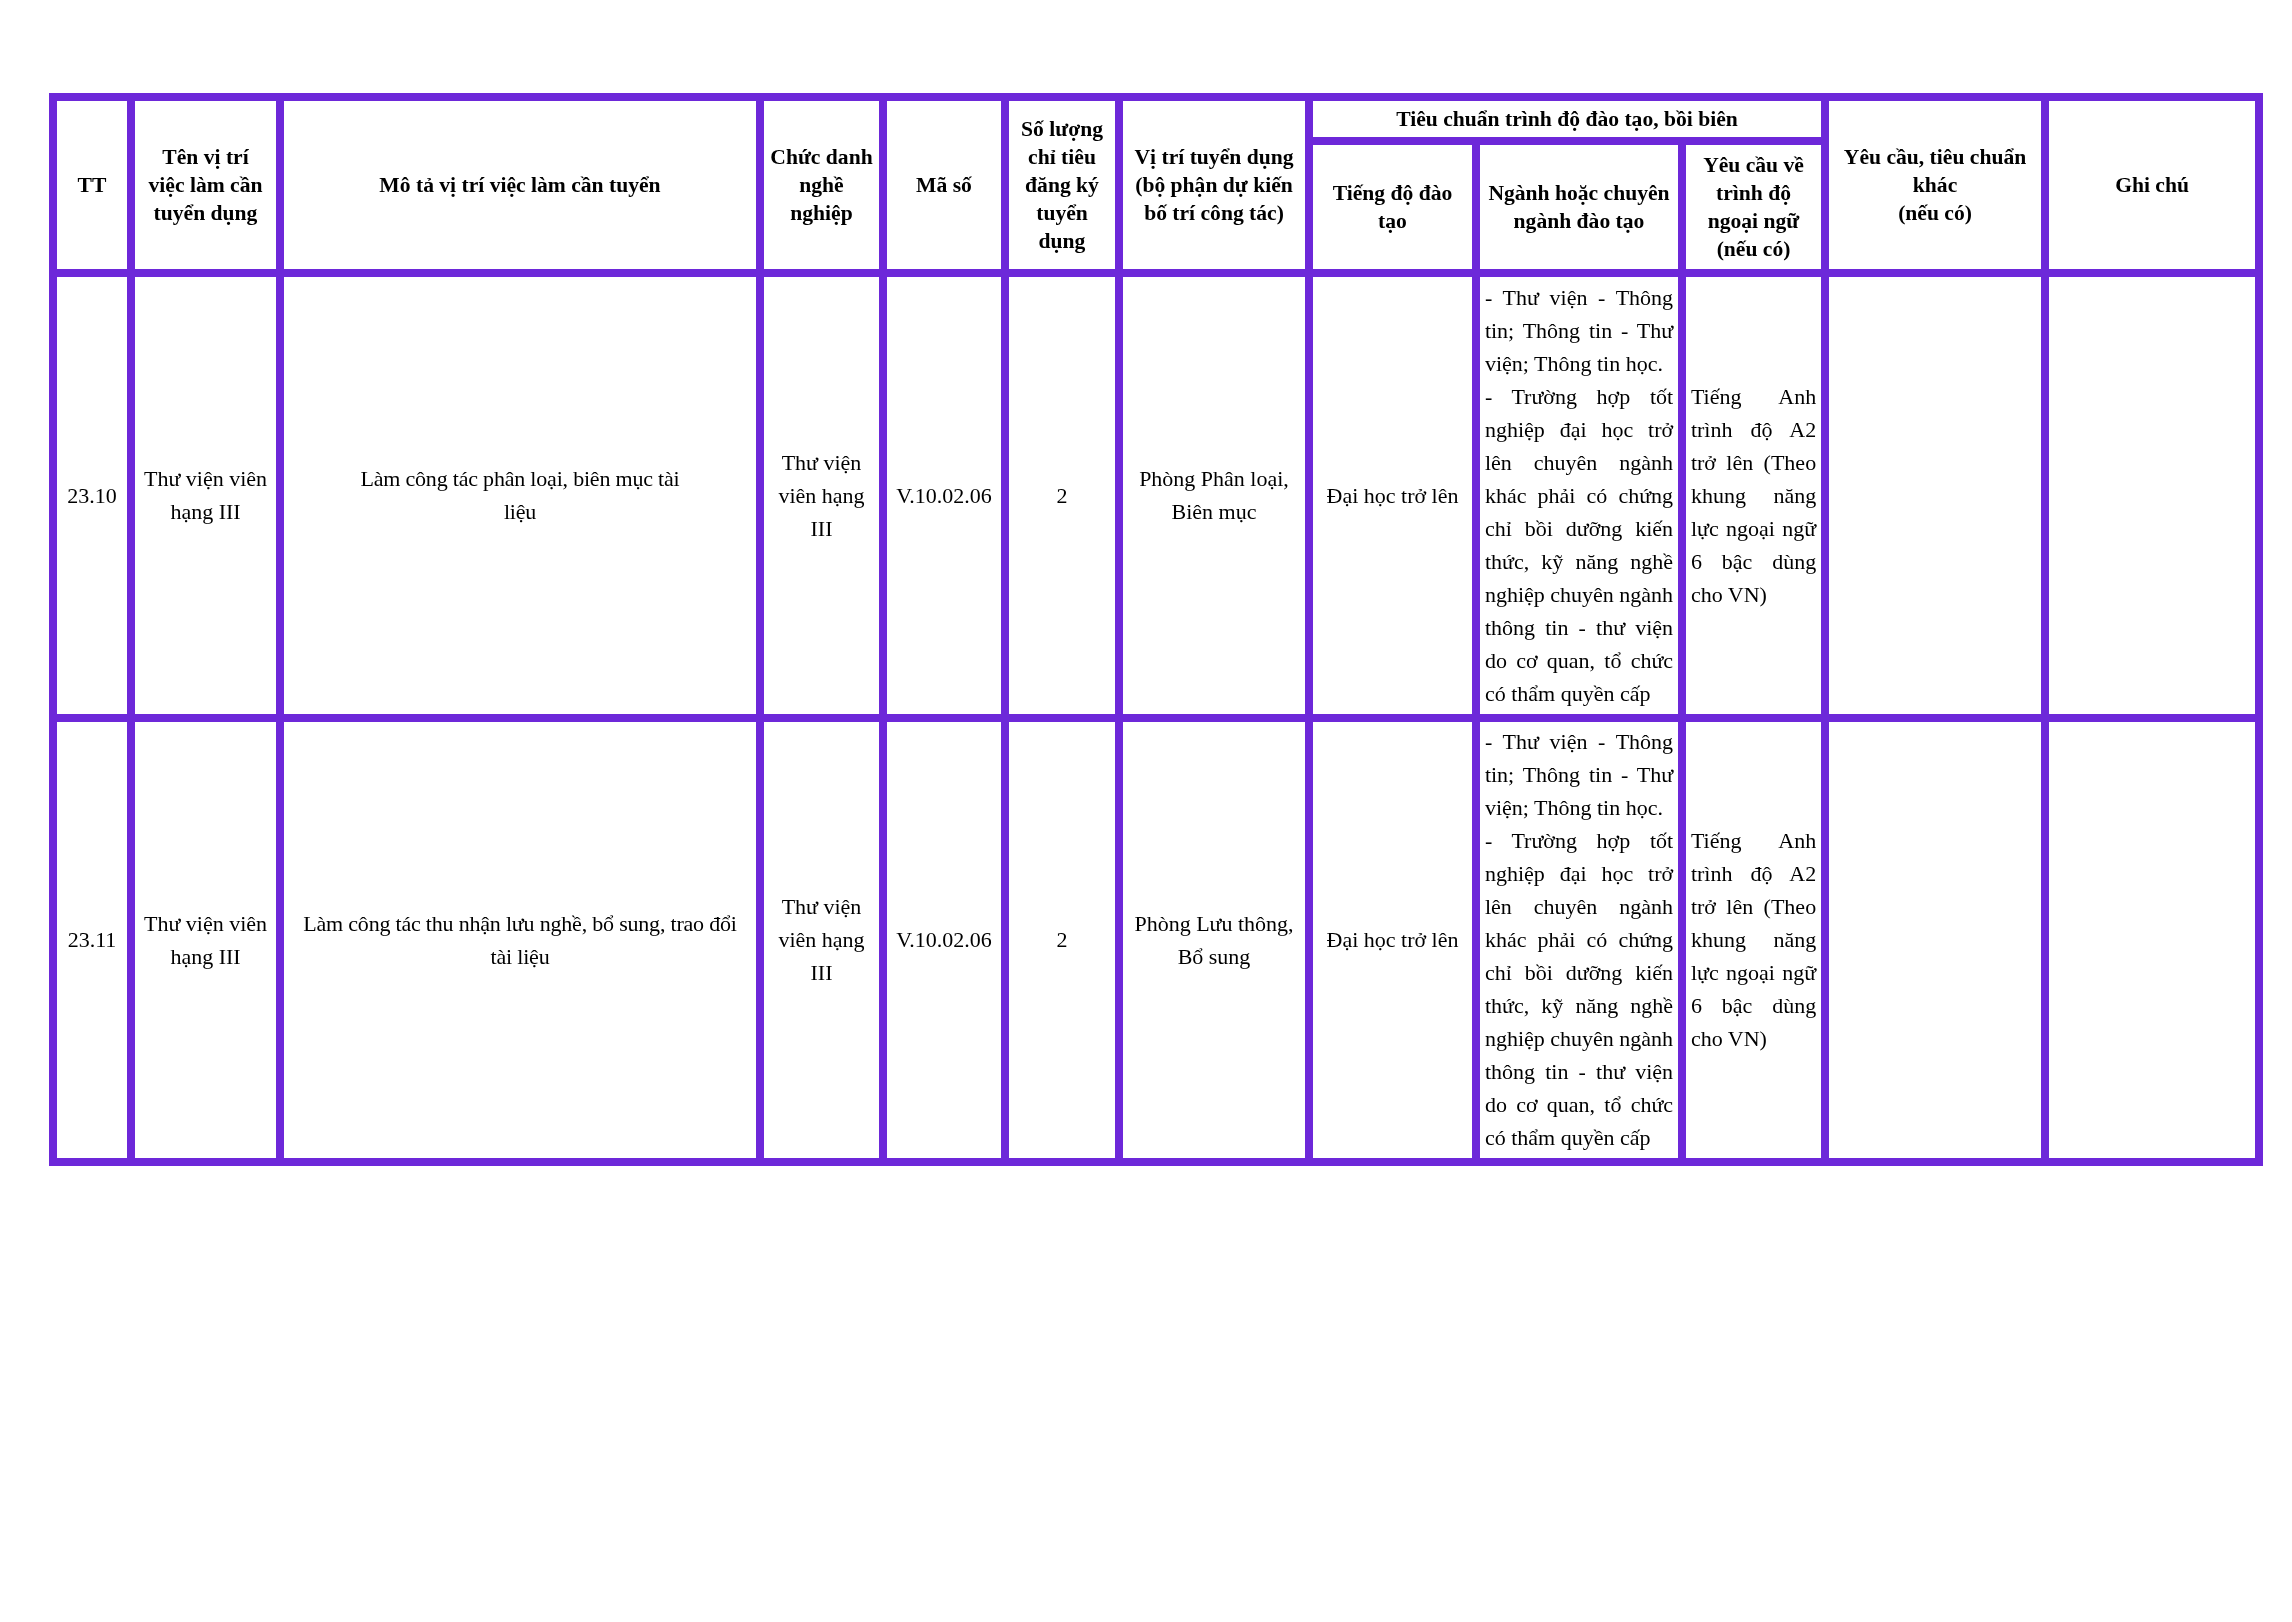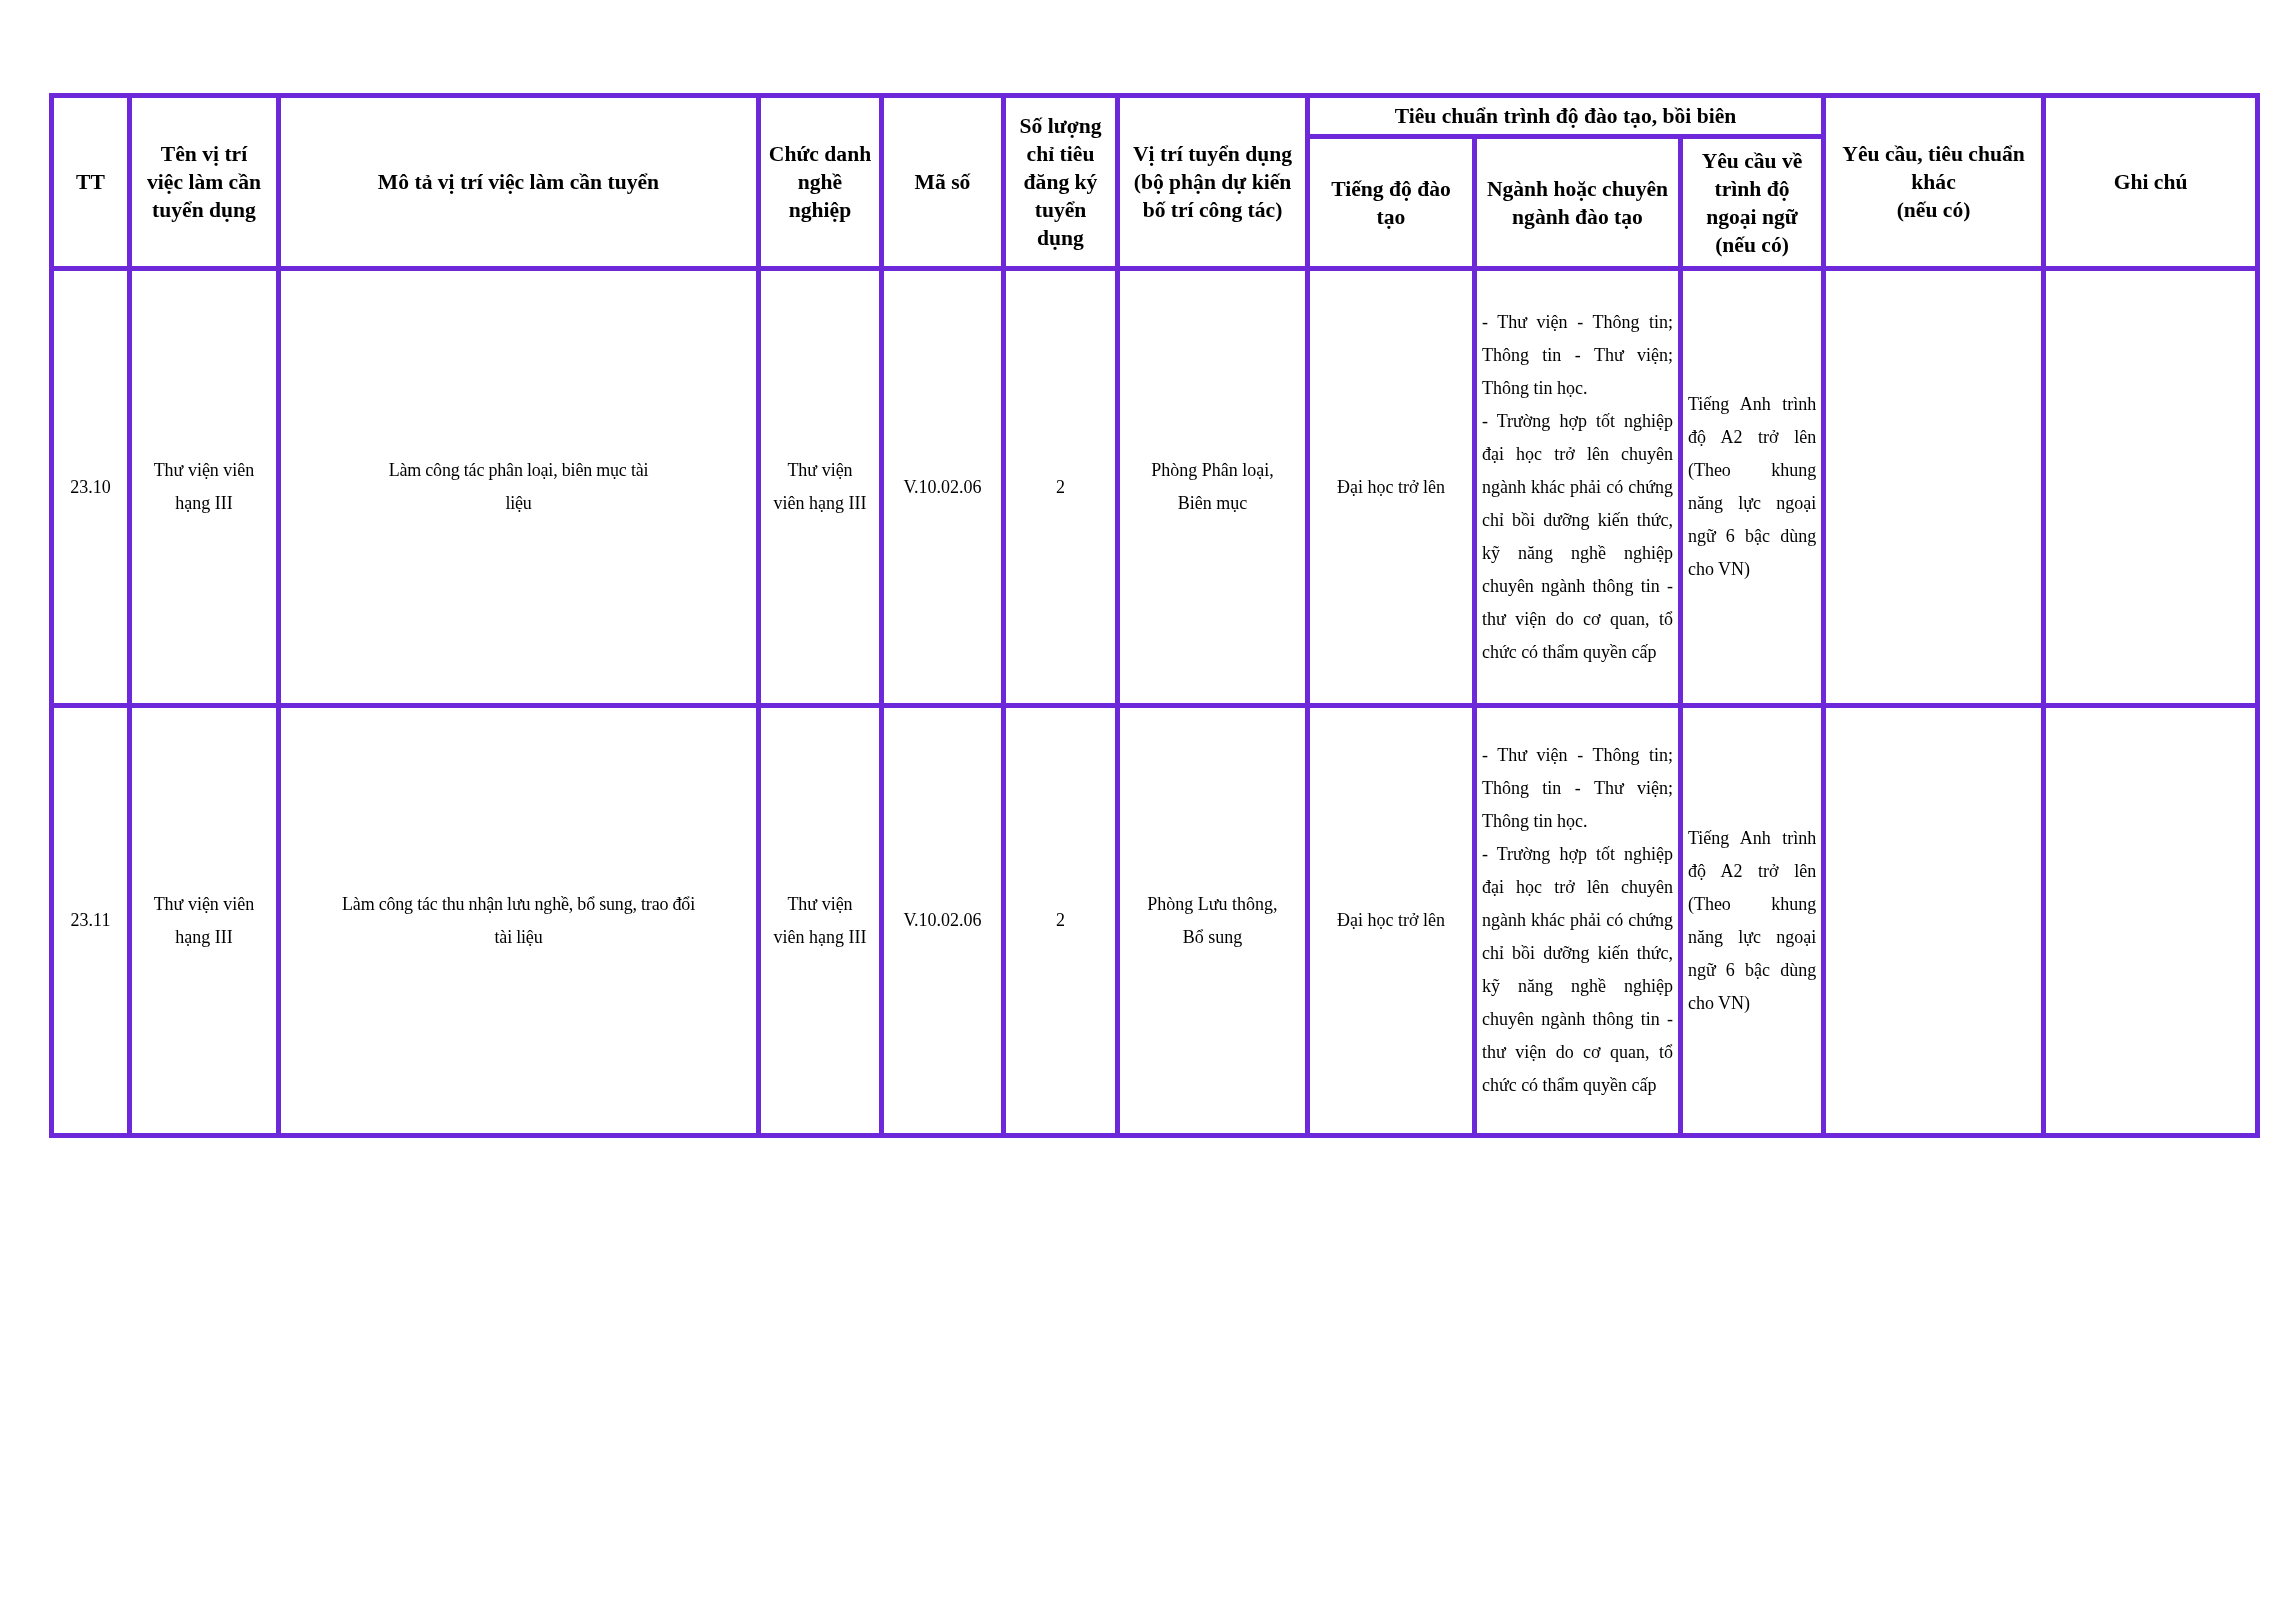--- a/index.html
+++ b/index.html
@@ -20,39 +20,39 @@
     top: 93px;
   }
   table.doc-table {
     border-collapse: collapse;
     table-layout: fixed;
     width: 2205px;
     border: 2.9px solid #000;
   }
   table.doc-table th,
   table.doc-table td {
-    border: 5px solid #6d28d9;
+    border: 8px solid #6d28d9;
     white-space: pre-line;
     overflow: hidden;
     box-sizing: border-box;
   }
   thead th {
     font-weight: bold;
     font-size: 21.6px;
     line-height: 28px;
     text-align: center;
     vertical-align: middle;
     padding: 3.9px 5.9px;
     border-bottom: 4.9px solid #000;
   }
   thead th.group-th {
     border-bottom: 2px solid #000;
   }
   tbody td {
-    font-size: 18px;
+    font-size: 22px;
     line-height: 33px;
     text-align: center;
     vertical-align: middle;
     padding: 3.9px 5.9px;
   }
   tbody tr.row-sep td {
     border-bottom: 3.9px solid #000;
   }
   tbody td.cell-left {
     text-align: center;

